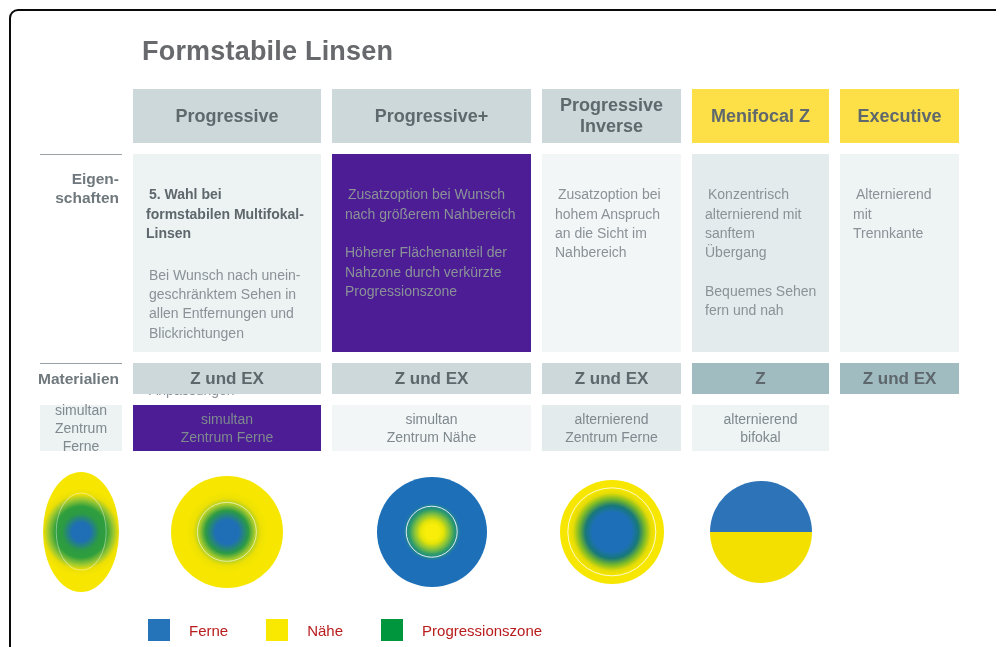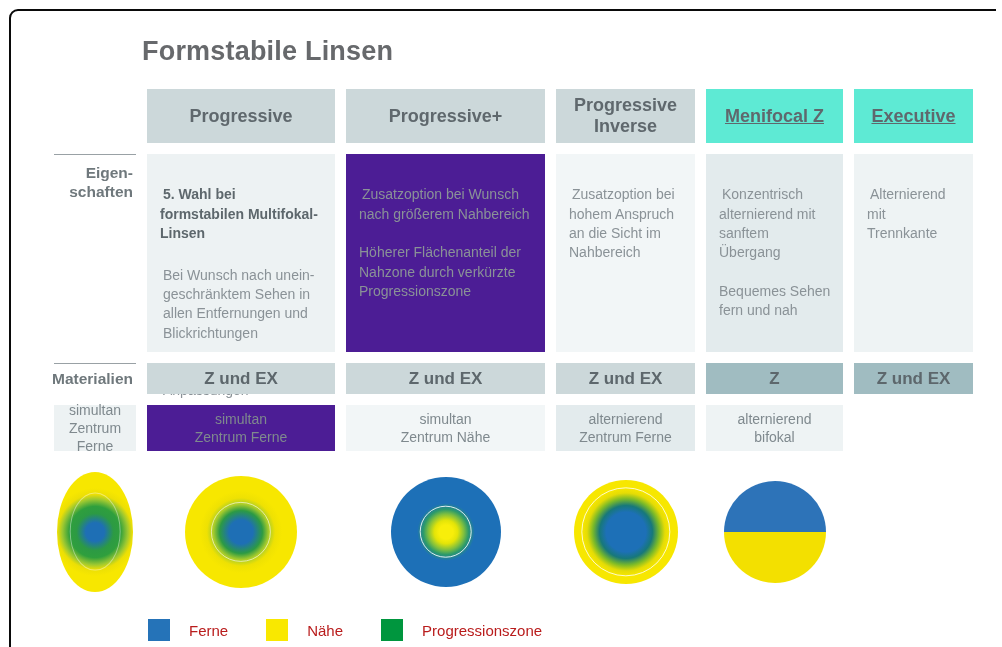--- a/index.html
+++ b/index.html
@@ -15,45 +15,45 @@
     overflow: hidden;
   }
 
   .title {
     position: absolute; left: 128px; top: 22px;
     font-size: 27px; font-weight: 700; color: #67696c;
     letter-spacing: 0.2px;
   }
 
   .grid {
-    position: absolute; left: 37px; top: 72px;
+    position: absolute; left: 23px; top: 72px;
     display: grid;
     grid-template-columns: 88px 194px 205px 145px 143px 125px;
     grid-template-rows: 60px 204px 37px 52px 145px;
     column-gap: 5px; row-gap: 5px;
   }
 
   
   .colhead {
     display: flex; align-items: center; justify-content: center;
     text-align: center;
     font-size: 18px; font-weight: 700; color: #5f686d;
     white-space: pre-line; line-height: 1.15;
   }
   .head-light { background: #ccd8da; }
-  .head-dark  { background: #5eead4; text-decoration: underline; }
+  .head-dark  { background: #fde047; }
 
   
   .rowlabel {
     text-align: right; padding-right: 3px;
     font-size: 15.5px; font-weight: 700; color: #6f787c;
     white-space: pre-line; line-height: 1.25;
     border-top: 1.5px solid #99a1a5;
   }
-  .rowlabel.props { padding-top: 8px; }
+  .rowlabel.props { padding-top: 14px; }
   .rowlabel.mid { display: flex; align-items: center; justify-content: flex-end; text-align: right; }
   .rowlabel.last { border-bottom: 1.5px solid #99a1a5; }
   .corner { border: none; }
 
   
   .propcell {
     padding: 12px 12px 10px 13px;
     font-size: 14px; line-height: 1.38; color: #8a9297;
     white-space: pre-line;
   }

